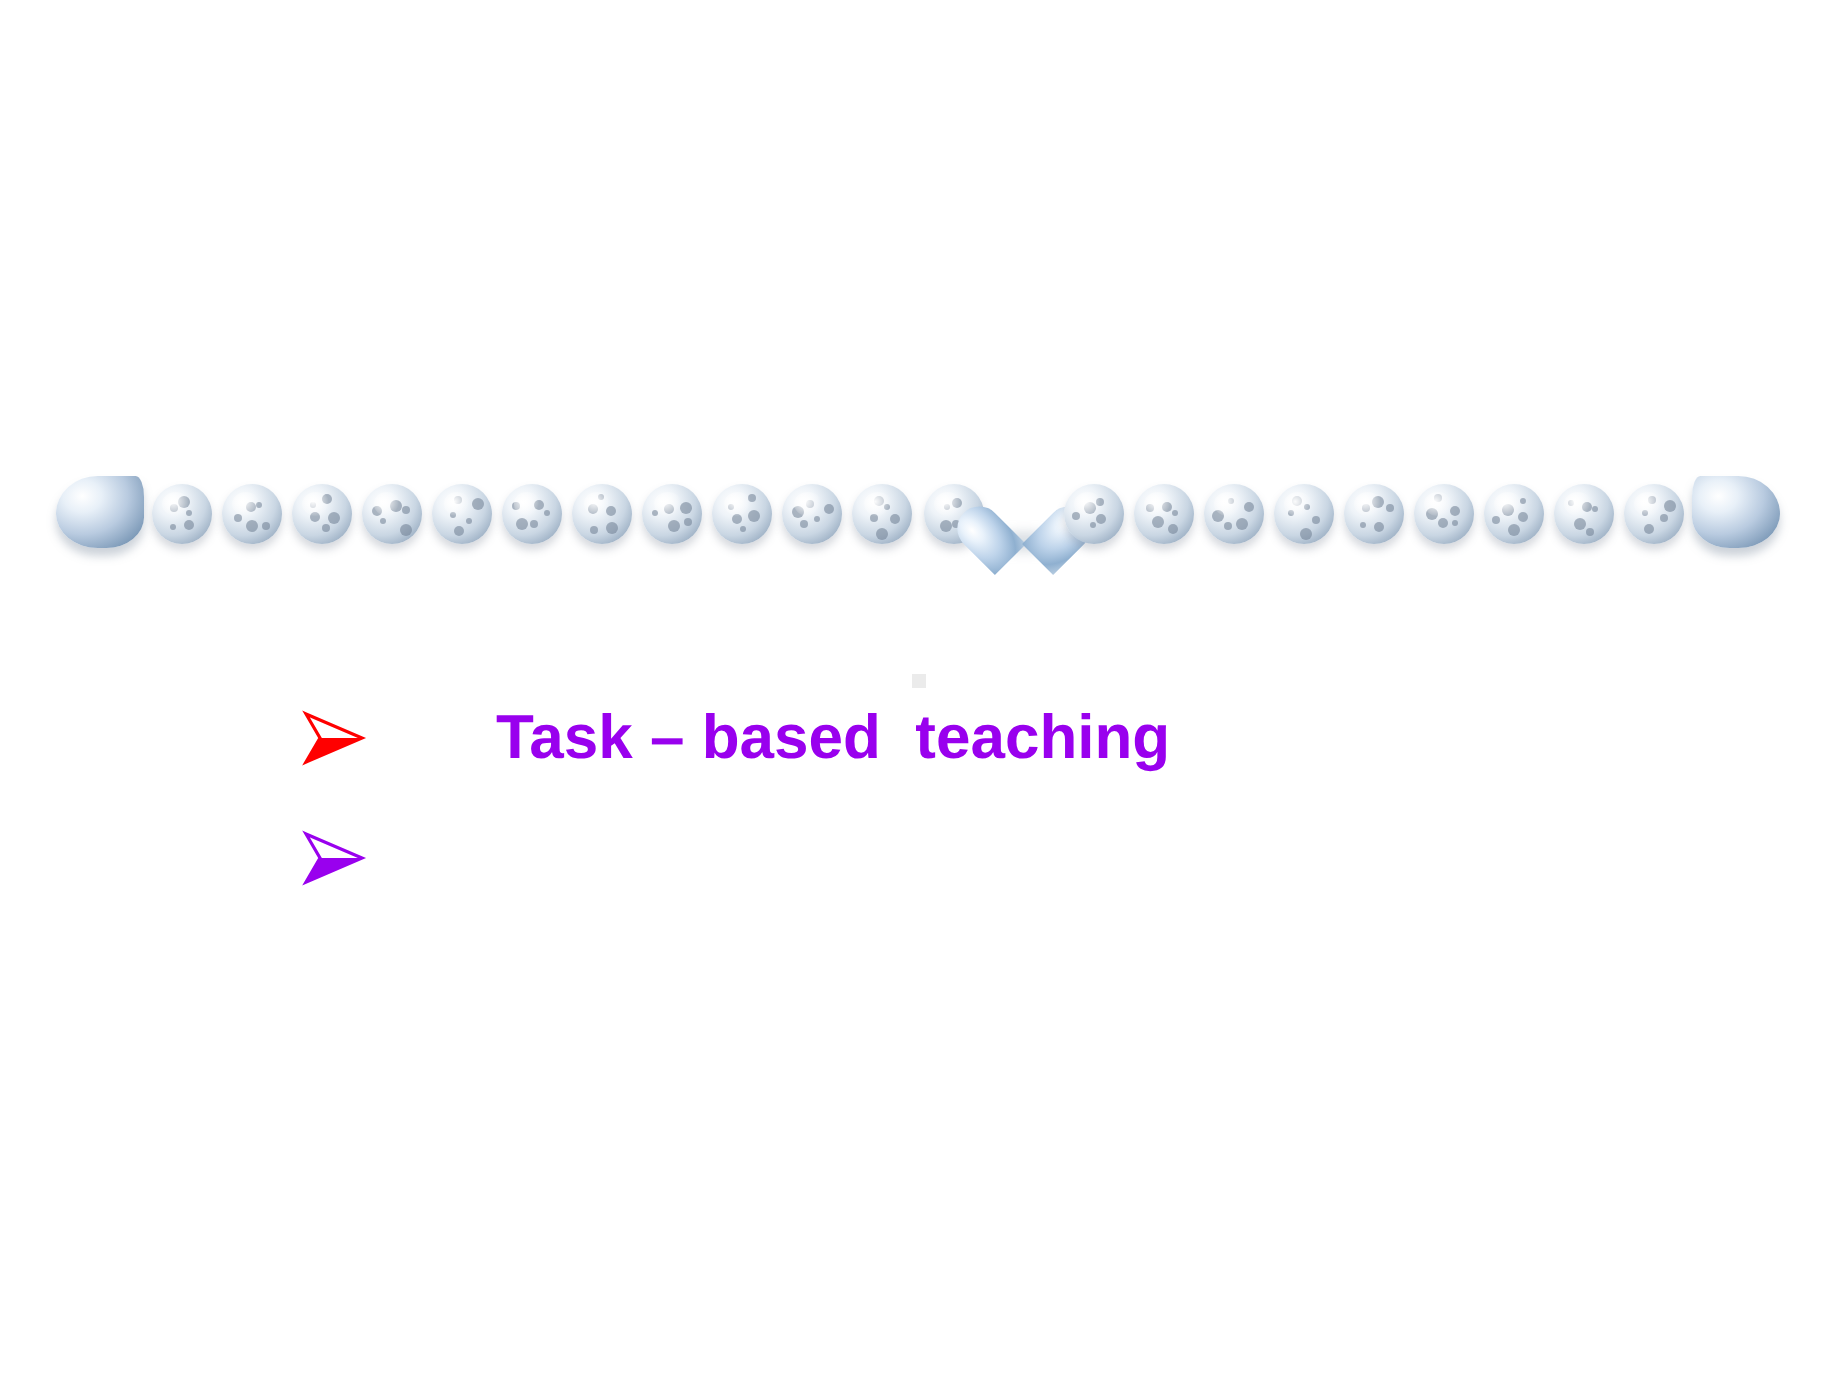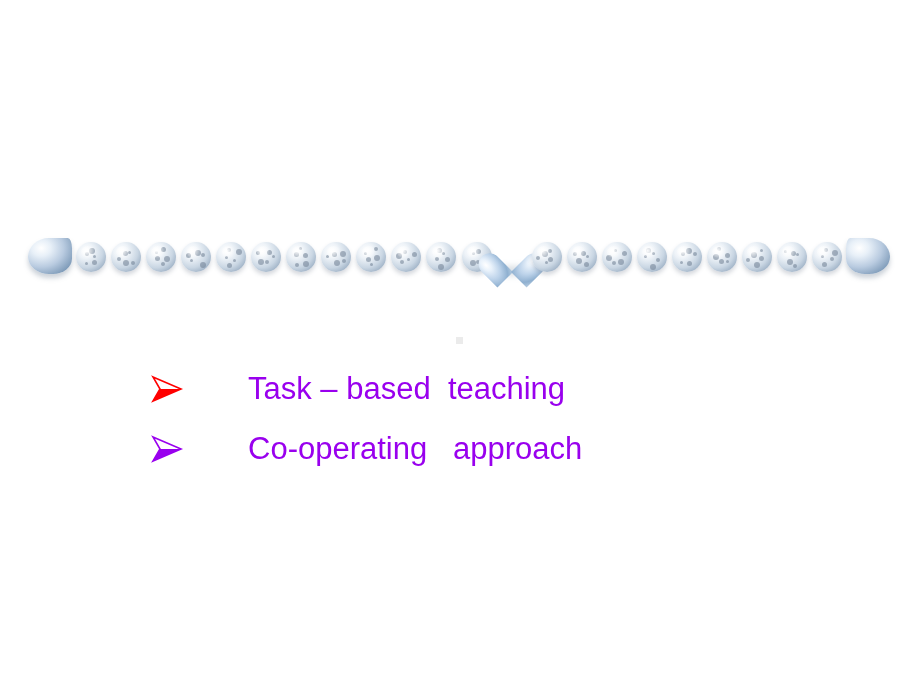--- a/index.html
+++ b/index.html
@@ -201,22 +201,23 @@
     top: 337px;
     width: 7px;
     height: 7px;
     background: #ebebeb;
   }
 
   
   #bullet-list {
     position: absolute;
     left: 150px;
-    top: 358px;
+    top: 338px;
     width: 700px;
+    font-weight: bold;
   }
   .bullet-row {
     position: relative;
     height: 60px;
     display: flex;
     align-items: center;
   }
   .bullet-marker {
     width: 40px;
     flex: 0 0 40px;
@@ -415,18 +416,17 @@
       <div class="bullet-text">Task – based  teaching</div>
     </div>
 
     <div class="bullet-row">
       <div class="bullet-marker">
         <svg width="34" height="34" viewBox="0 0 34 34" aria-hidden="true">
           <polygon points="3,5 31,17 3,29 10,17" fill="none" stroke="#9900EE" stroke-width="1.6"></polygon>
           <polygon points="10,17 31,17 3,29" fill="#9900EE"></polygon>
         </svg>
       </div>
-      <div class="bullet-text">Co-operating   approach</div>
     </div>
 
   </div>
 
 </div>
 
 </body></html>

